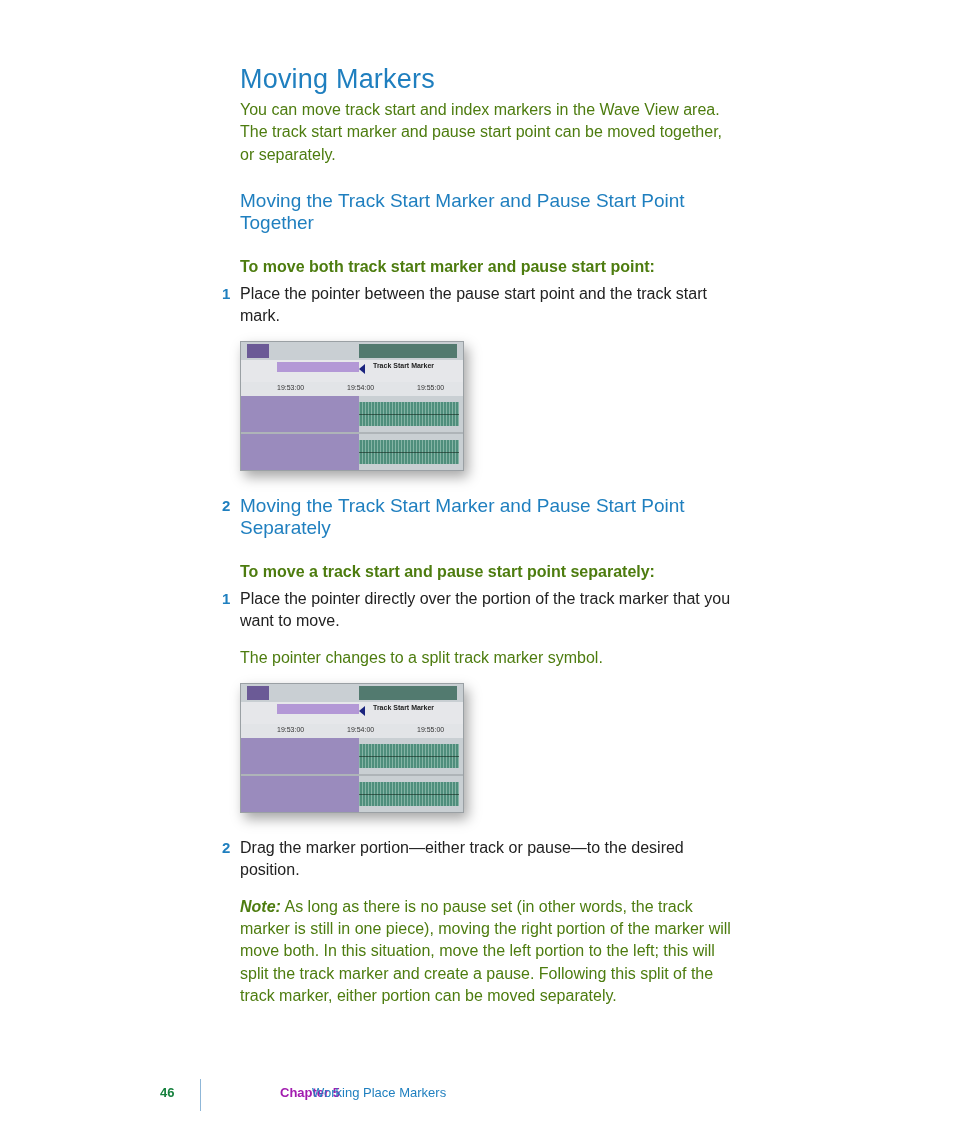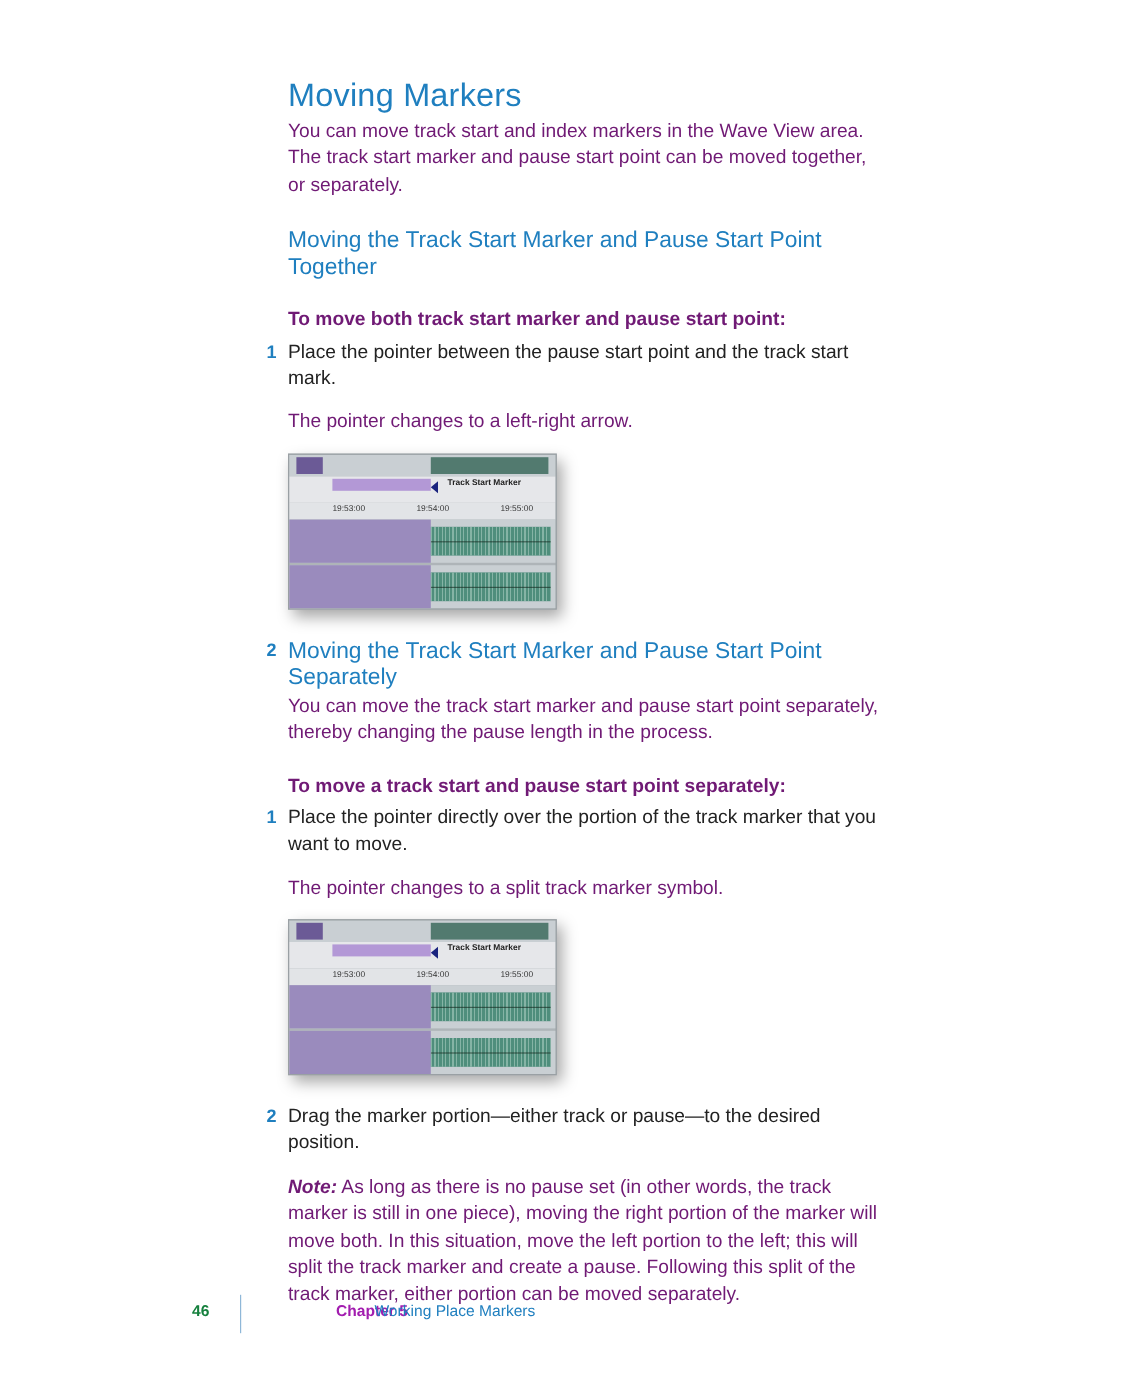--- a/index.html
+++ b/index.html
@@ -1,20 +1,20 @@
 <!DOCTYPE html>
 <html><head>
 <meta charset="utf-8">
 <style>
   * { box-sizing: border-box; margin: 0; padding: 0; }
   html, body { width: 954px; height: 1145px; background: #fff; font-family: "Myriad Pro", "Segoe UI", "Helvetica Neue", Arial, sans-serif; color: #222; }
   .page { position: relative; width: 823px; height: 1145px; padding: 64px 90px 40px 240px; }
   h1 { color: #1f7fbf; font-weight: 400; font-size: 27px; margin-bottom: 4px; letter-spacing: 0.2px; }
   h2 { color: #1f7fbf; font-weight: 500; font-size: 19px; margin-top: 24px; margin-bottom: 2px; }
-  p { font-size: 16px; line-height: 1.4; color: #701a75; }
+  p { font-size: 16px; line-height: 1.4; color: #4d7c0f; }
   .lead { margin-bottom: 6px; }
   .bold-line { font-weight: 700; font-size: 16px; margin-top: 22px; margin-bottom: 4px; }
   .step { position: relative; font-size: 16px; line-height: 1.4; margin-bottom: 14px; }
   .step .num { position: absolute; left: -18px; top: 0; color: #1f7fbf; font-weight: 700; font-size: 15px; }
   .followup { font-size: 16px; line-height: 1.4; margin-bottom: 14px; }
   .note { font-size: 16px; line-height: 1.4; margin-top: 14px; }
   .note .label { font-style: italic; font-weight: 700; }
   .figure-wrap { margin: 14px 0 24px 0; }
   .figure { width: 224px; height: 130px; background: #aeb4b8; border: 1px solid #9aa0a4; box-shadow: 4px 6px 12px rgba(0,0,0,0.35); position: relative; overflow: hidden; }
   .figure .toprow { position: absolute; top: 0; left: 0; right: 0; height: 18px; background: #c9cfd3; }
@@ -49,21 +49,20 @@
   <h1>Moving Markers</h1>
   <p class="lead">You can move track start and index markers in the Wave View area. The track start marker and pause start point can be moved together, or separately.</p>
 
   <h2>Moving the Track Start Marker and Pause Start Point Together</h2>
 
   <p class="bold-line">To move both track start marker and pause start point:</p>
   <div class="step">
     <span class="num">1</span>
     <span>Place the pointer between the pause start point and the track start mark.</span>
   </div>
-  <p class="followup">The pointer changes to a left-right arrow.</p>
 
   <div class="figure-wrap">
     <div class="figure">
       <div class="toprow">
         <div class="blk purple1"></div>
         <div class="blk green1"></div>
       </div>
       <div class="markerrow">
         <div class="pausebar"></div>
         <div class="cursor"></div>
@@ -83,21 +82,20 @@
         <div class="wv"></div>
       </div>
     </div>
   </div>
 
   <div class="step">
     <span class="num">2</span>
   </div>
 
   <h2>Moving the Track Start Marker and Pause Start Point Separately</h2>
-  <p class="lead">You can move the track start marker and pause start point separately, thereby changing the pause length in the process.</p>
 
   <p class="bold-line">To move a track start and pause start point separately:</p>
   <div class="step">
     <span class="num">1</span>
     <span>Place the pointer directly over the portion of the track marker that you want to move.</span>
   </div>
   <p class="followup">The pointer changes to a split track marker symbol.</p>
 
   <div class="figure-wrap">
     <div class="figure">

